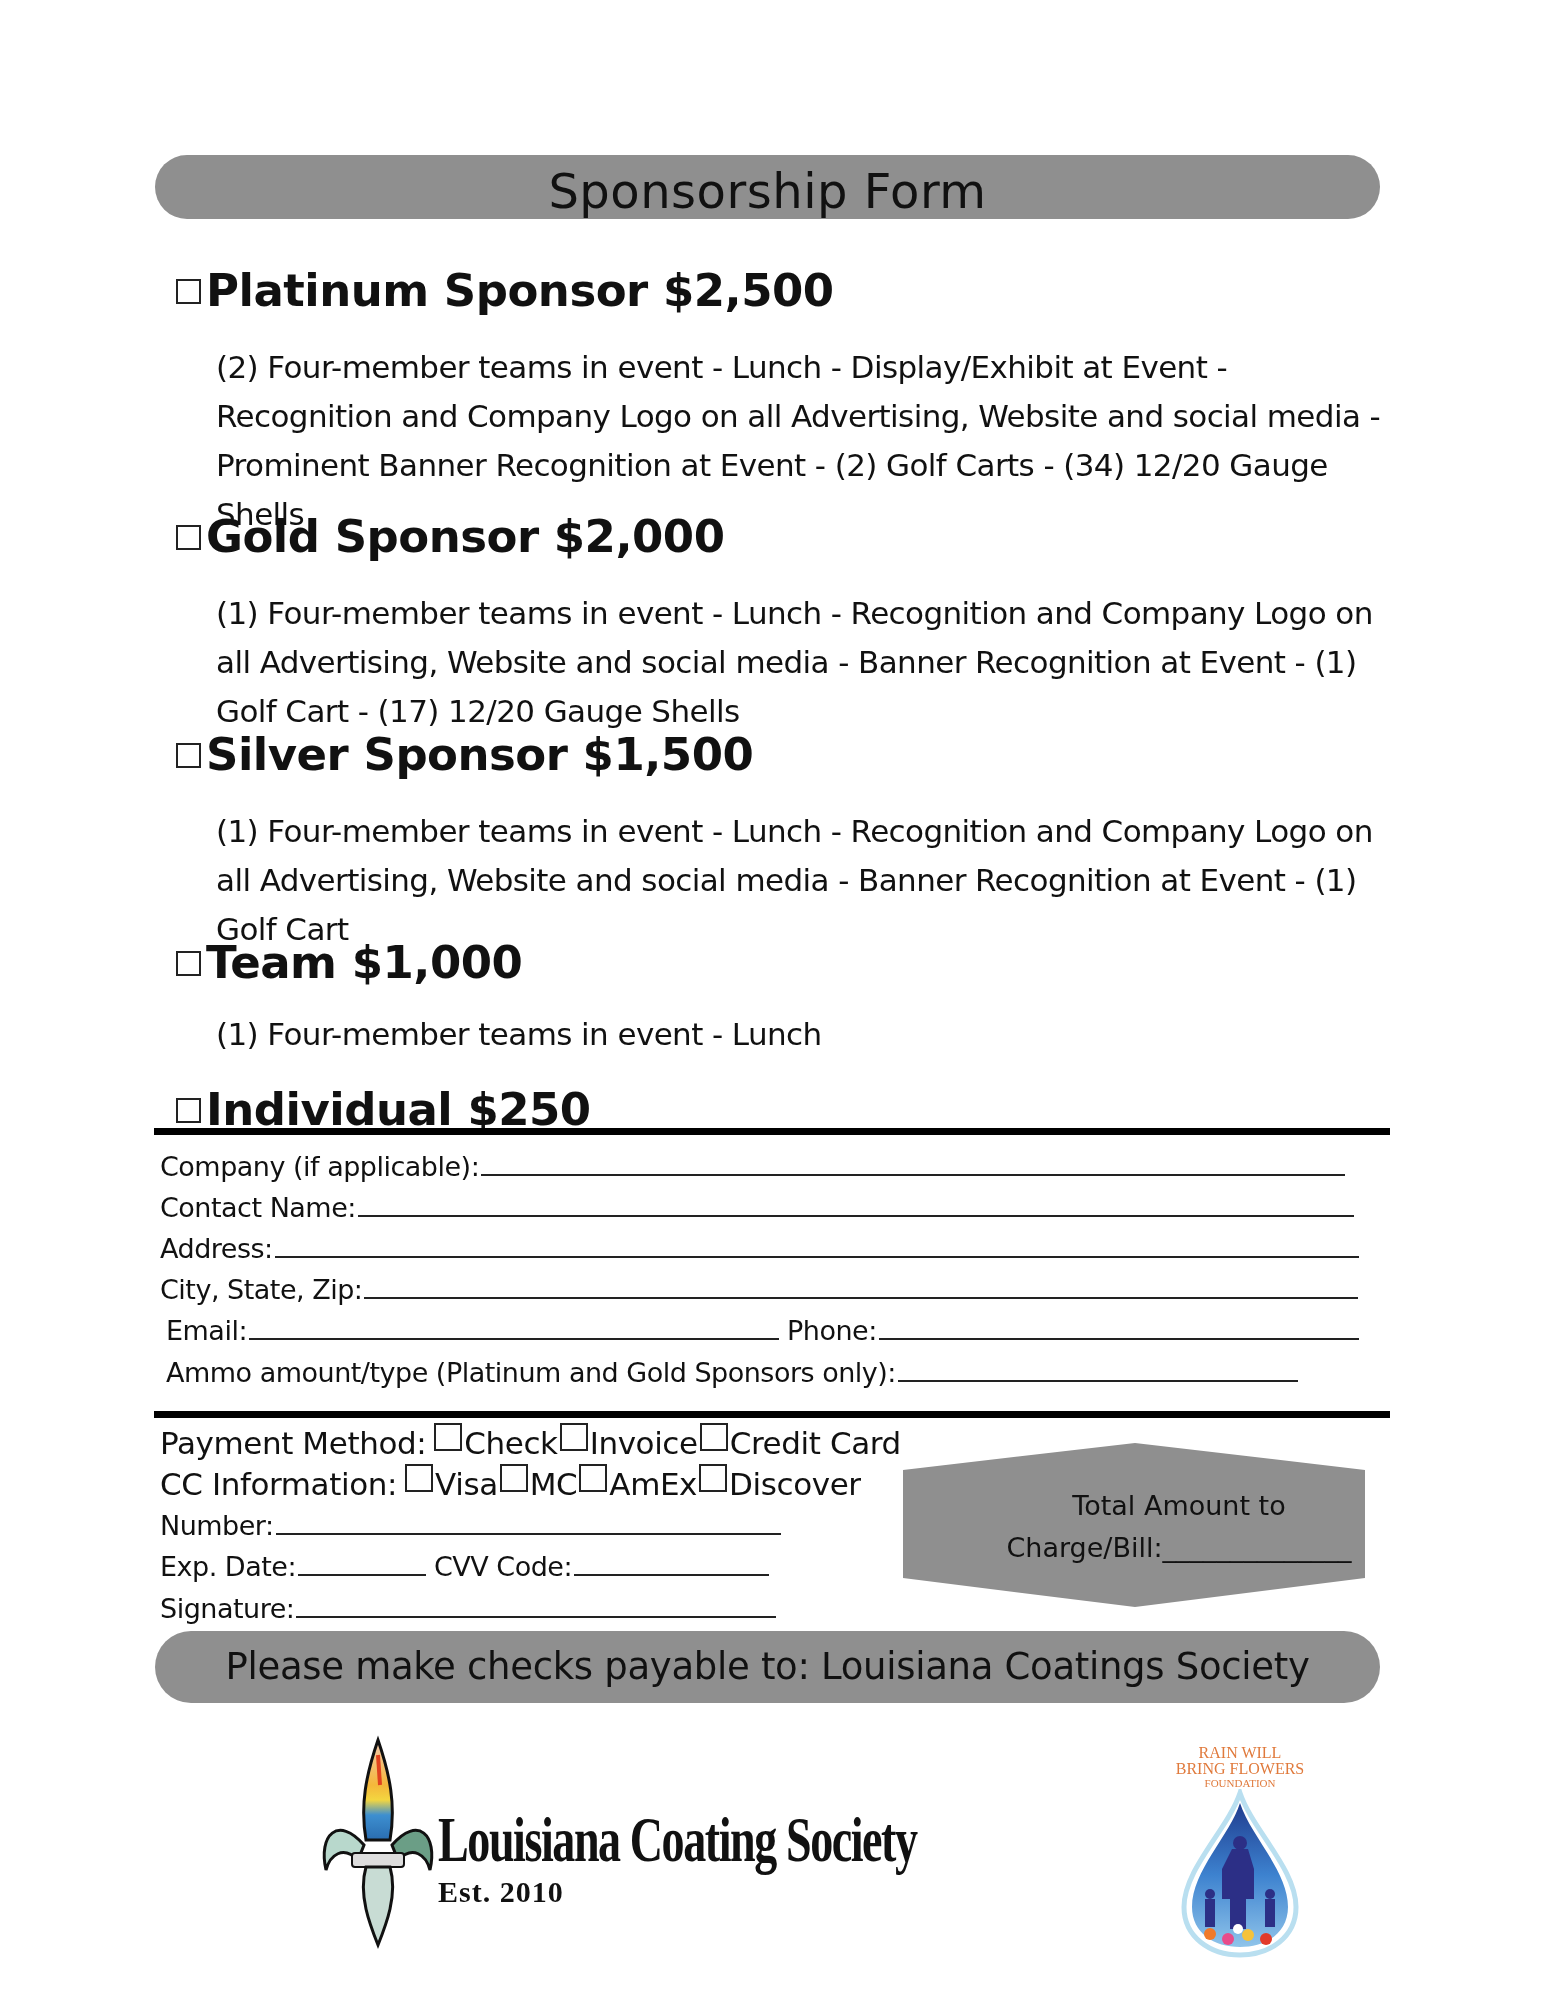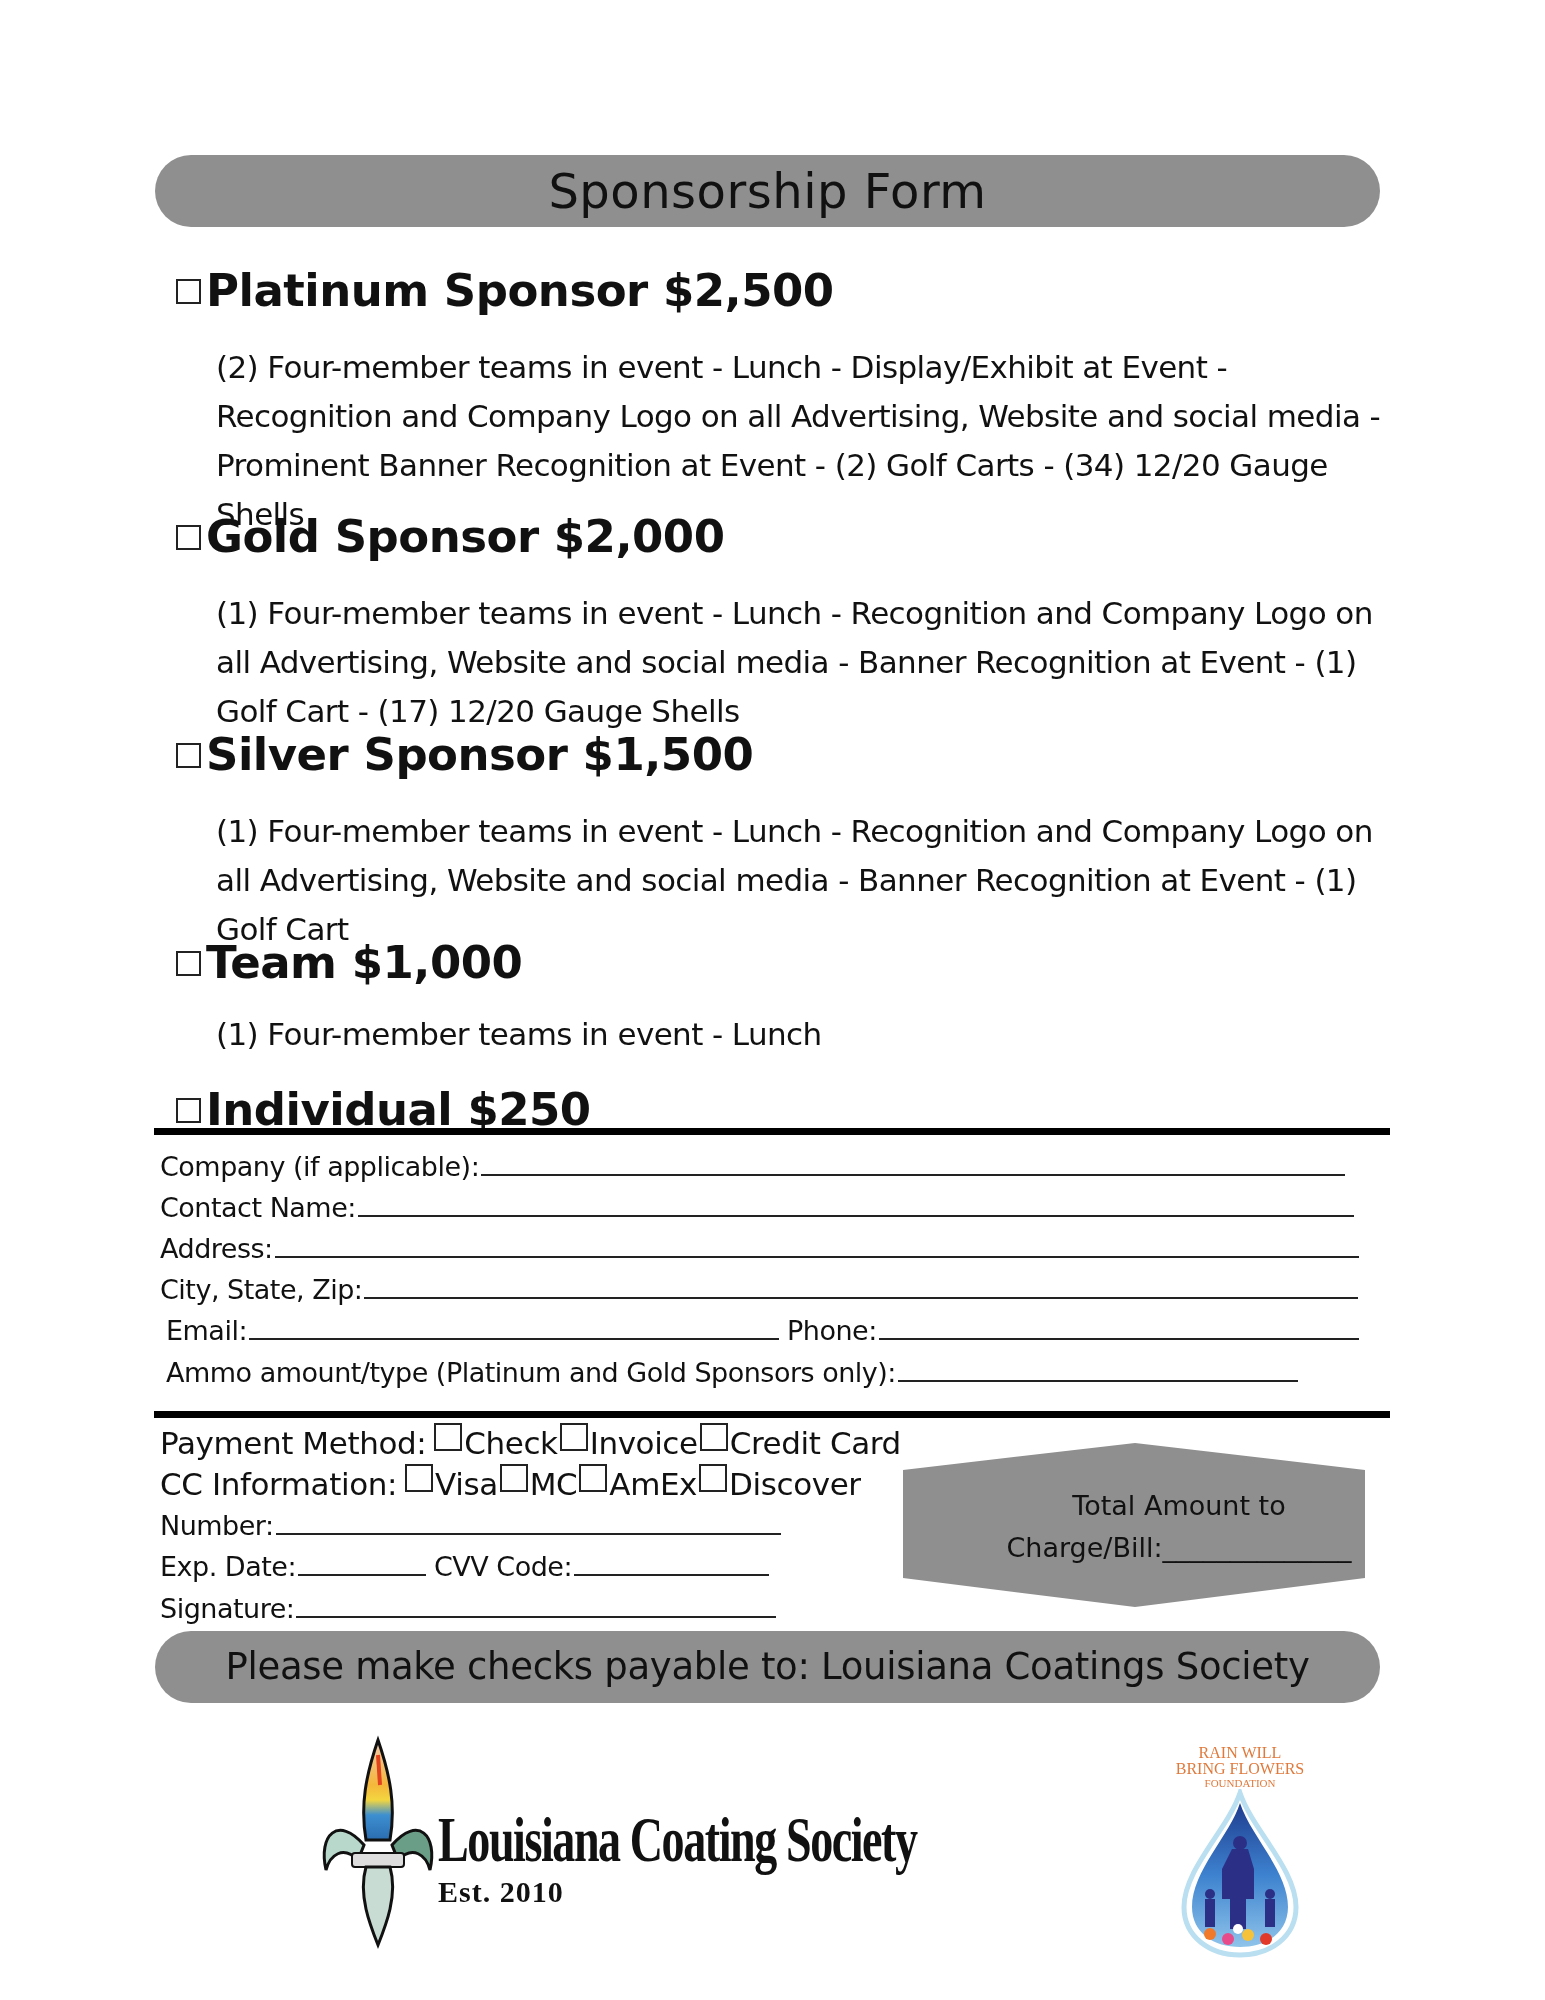--- a/index.html
+++ b/index.html
@@ -1,19 +1,19 @@
 <!DOCTYPE html>
 <html><head>
 <meta charset="utf-8">
 <style>
   html, body { margin:0; padding:0; background:#ffffff; }
   body { width:1545px; height:2000px; position:relative; overflow:hidden;
          font-family:"Liberation Sans", sans-serif; color:#111; }
   .pill { position:absolute; background:#8f8f8f; border-radius:36px; text-align:center; color:#111; }
-  #header-pill { left:155px; top:155px; width:1225px; height:72px; }
+  #header-pill { left:155px; top:155px; width:1225px; height:64px; }
   #header-pill span { font-family:"DejaVu Sans", sans-serif; font-size:48px; line-height:72px; letter-spacing:0.5px; }
   .tier { position:absolute; left:176px; width:1220px; }
   .tier-title { display:flex; align-items:center; font-family:"DejaVu Sans", sans-serif; font-weight:bold; font-size:45px; line-height:52px; letter-spacing:-0.5px;margin-top:32px; }
   .box-big { display:inline-block; width:25px; height:25px; border:2px solid #222; margin-right:5px; box-sizing:border-box; cursor:pointer; }
   .tier-desc { margin-left:40px; font-family:"DejaVu Sans", sans-serif; font-size:31px; line-height:49px; letter-spacing:-0.6px; width:1180px;margin-top:26px; }
   .rule { position:absolute; left:154px; width:1236px; height:7px; background:#000; }
   .field-line { position:absolute; left:160px; font-family:"DejaVu Sans", sans-serif; font-size:27px; line-height:40px; letter-spacing:-0.5px; white-space:nowrap; display:flex; align-items:baseline; }
   .blank { display:inline-block; border-bottom:2px solid #222; height:24px; margin-left:2px; }
   .pay-row { position:absolute; left:160px; font-family:"DejaVu Sans", sans-serif; font-size:31px; line-height:40px; letter-spacing:-0.4px; white-space:nowrap; display:flex; }
   .box-sm { display:inline-block; width:28px; height:28px; border:2px solid #222; box-sizing:border-box; margin:0 2px 0 8px; cursor:pointer; }

